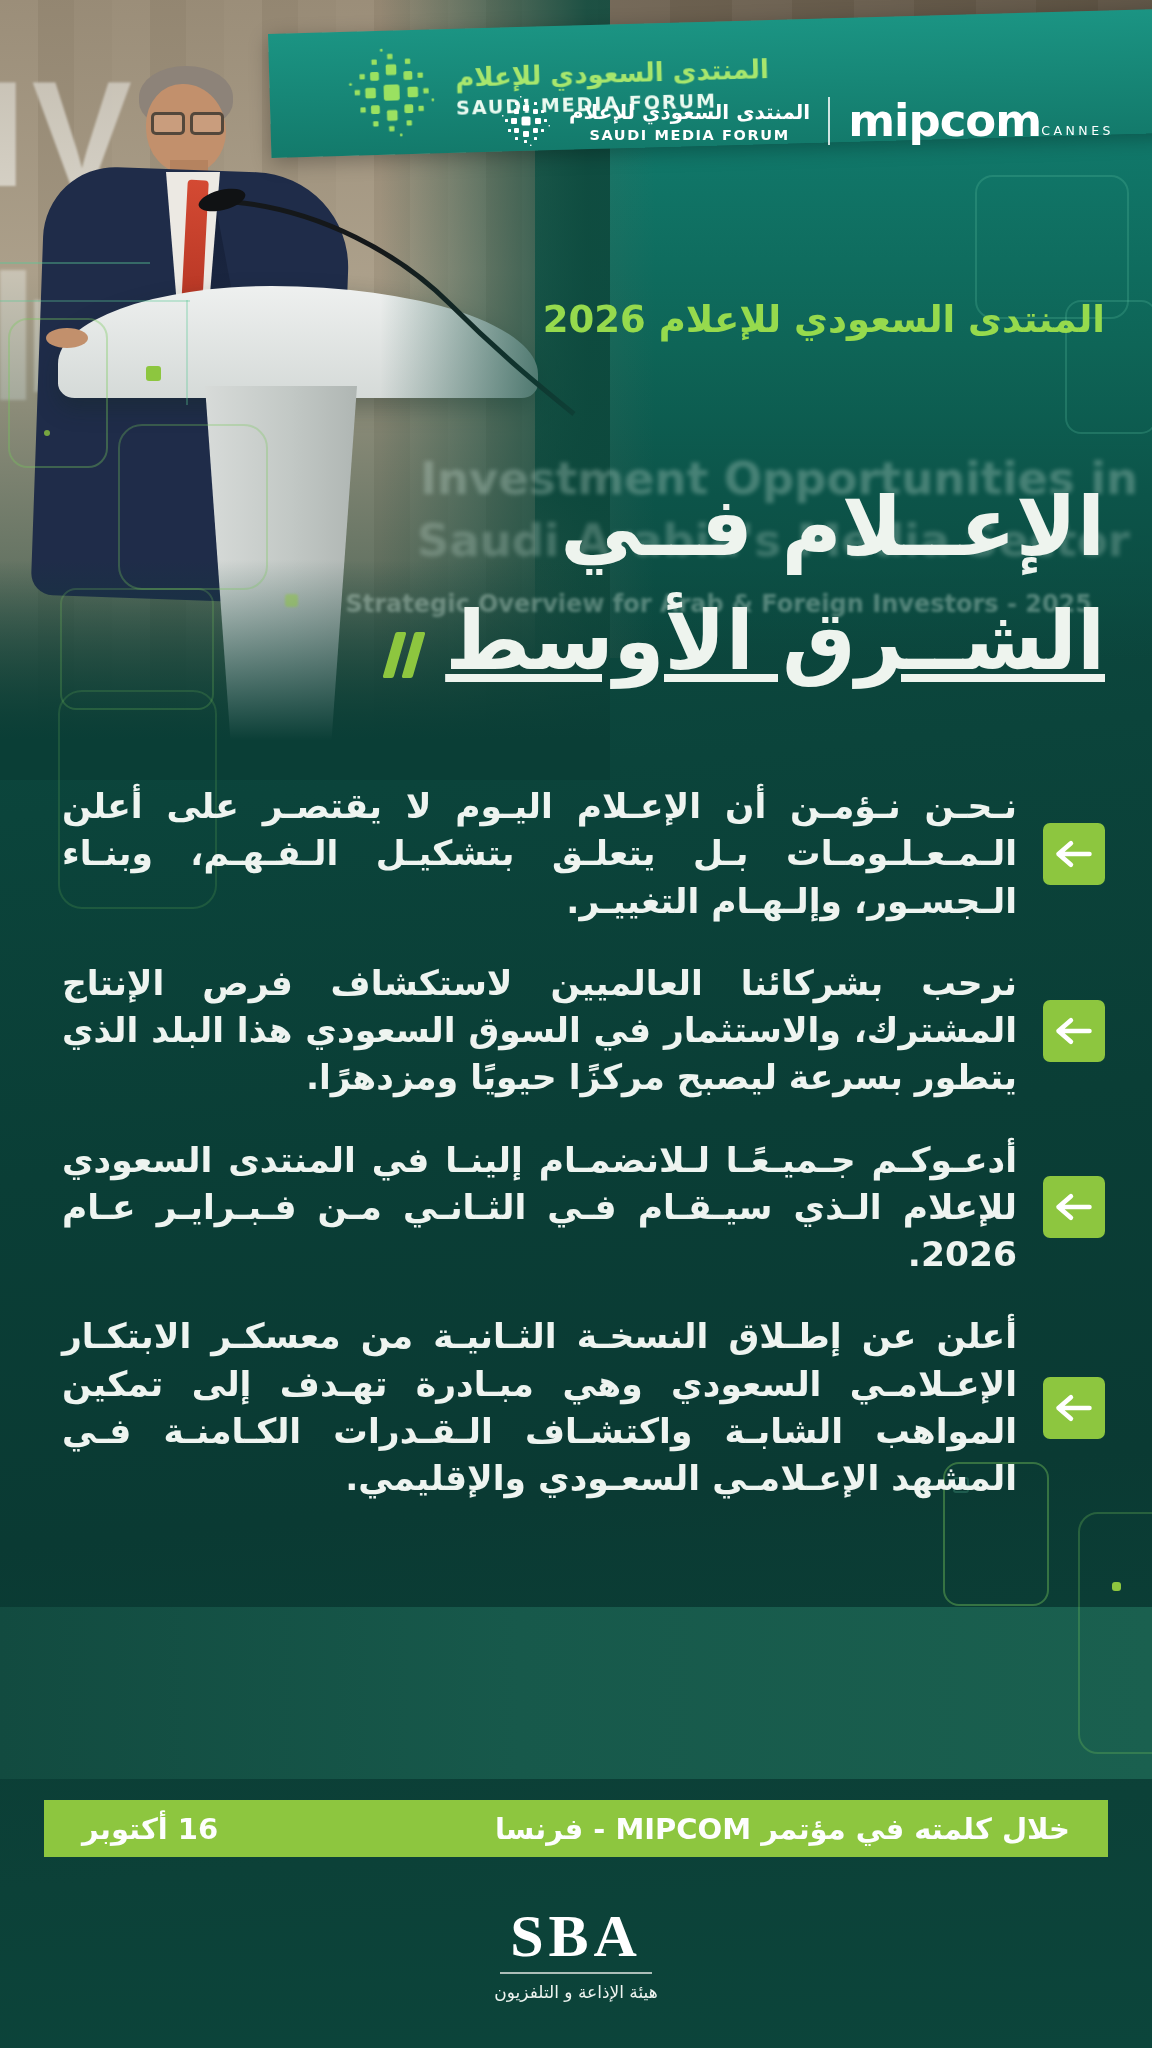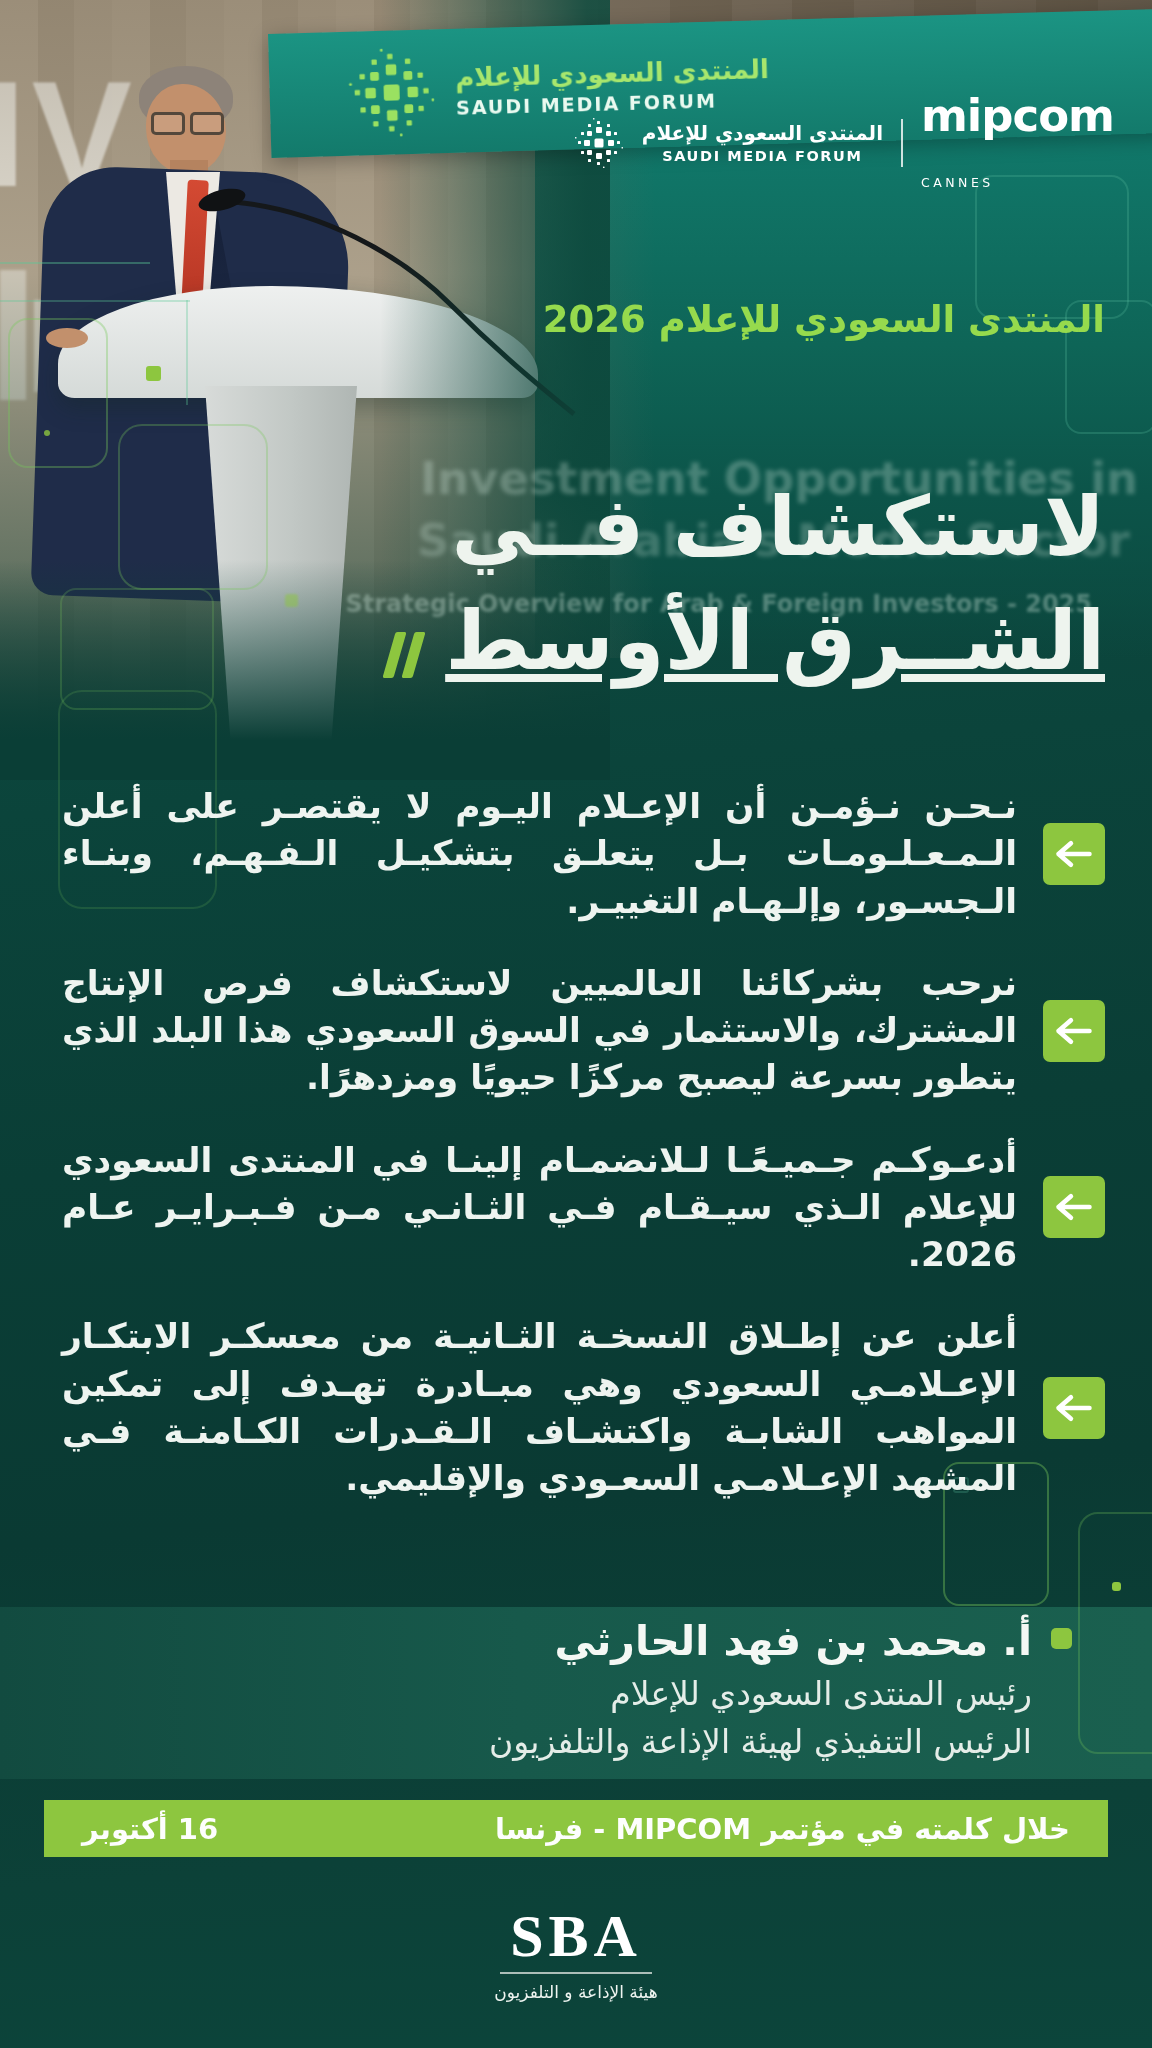--- a/index.html
+++ b/index.html
@@ -52,21 +52,21 @@
     box-shadow:0 5px 20px rgba(0,0,0,.28);display:flex;align-items:center;padding-left:78px;box-sizing:border-box;gap:20px;}
   .banner .blur{filter:blur(.6px);}
   .banner-ar{color:#a7e66d;font-size:26px;font-weight:bold;}
   .banner-en{color:#eafaf0;font-size:19px;font-weight:bold;letter-spacing:2px;margin-top:4px;}
   
   .logo-row{position:absolute;right:38px;top:96px;display:flex;align-items:center;gap:18px;z-index:9;}
   .smf-texts{display:flex;flex-direction:column;align-items:center;}
   .smf-ar{color:#fff;font-size:20px;font-weight:bold;}
   .smf-en{color:#fff;font-size:14.5px;font-weight:bold;letter-spacing:1.6px;margin-top:3px;}
   .logo-divider{width:2px;height:48px;background:rgba(255,255,255,.8);}
-  .mipcom{display:flex;flex-direction:column;align-items:flex-start;gap:20px;}
+  .mipcom{display:flex;flex-direction:row;align-items:center;}
   .mip-name{color:#fff;font-size:45px;font-weight:bold;letter-spacing:-1px;line-height:.9;}
   .mip-city{color:#fff;font-size:12.5px;letter-spacing:3.5px;margin-top:18px;}
   
   .kicker{position:absolute;right:47px;top:298px;font-size:37px;font-weight:bold;color:#96da4d;z-index:6;direction:rtl;}
   .h-line{position:absolute;right:47px;font-size:82px;font-weight:bold;color:#eef4ee;white-space:nowrap;
     z-index:6;display:flex;align-items:flex-start;gap:22px;direction:rtl;line-height:1.05;}
   .qmark{display:inline-flex;}
   .qmark i{display:inline-block;width:11px;height:46px;background:#8dc63f;transform:skewX(-16deg);border-radius:2px;margin:0 4px;}
   .qm-open{margin-top:4px;}
   .qm-close{margin-top:34px;}
@@ -197,21 +197,21 @@
       <div class="mip-city">CANNES</div>
     </div>
   </div>
 
   <div class="screen-text st1">Investment Opportunities in</div>
   <div class="screen-text st2">Saudi Arabia's Media Sector</div>
   <div class="screen-text st3">Strategic Overview for Arab &amp; Foreign Investors - 2025</div>
 
   <div class="kicker">المنتدى السعودي للإعلام 2026</div>
   <div class="h-line" style="top:484px;">
-    <span>لاستكشاف فــي</span>
+    <span>الإعــلام فــي</span>
   </div>
   <div class="h-line" style="top:598px;text-decoration:underline;">
     <span>الشــرق الأوسط</span>
     <span class="qmark qm-close">
         <i></i>
         <i></i>
       </span>
   </div>
 
   <div class="bullets">
@@ -243,28 +243,20 @@
       <div class="arrow-box">
         <svg width="44" height="34" viewBox="0 0 56 44">
             <path d="M24 8 L8 22 L24 36 M8 22 H48" stroke="#fff" stroke-width="6" fill="none" stroke-linecap="round" stroke-linejoin="round"></path>
           </svg>
       </div>
       <div class="bullet-text">أعلن عن إطـلاق النسخـة الثـانيـة من معسكـر الابتكـار الإعـلامـي السعودي وهي مبـادرة تهـدف إلى تمكين المواهب الشابـة واكتشـاف الـقـدرات الكـامنـة فـي المشهد الإعـلامـي السعـودي والإقليمي.</div>
     </div>
   </div>
 
   <div class="attr-panel"></div>
-  <div class="attr-inner">
-    <div class="attr-name">
-      <span class="attr-bullet"></span>
-      <span>أ. محمد بن فهد الحارثي</span>
-    </div>
-    <div class="attr-role">رئيس المنتدى السعودي للإعلام</div>
-    <div class="attr-role">الرئيس التنفيذي لهيئة الإذاعة والتلفزيون</div>
-  </div>
 
   <div class="bar">
     <span>خلال كلمته في مؤتمر MIPCOM - فرنسا</span>
     <span>16 أكتوبر</span>
   </div>
 
   <div class="sba">
     <div class="sba-acronym">SBA</div>
     <div class="sba-line"></div>
     <div class="sba-tagline">هيئة الإذاعة و التلفزيون</div>

